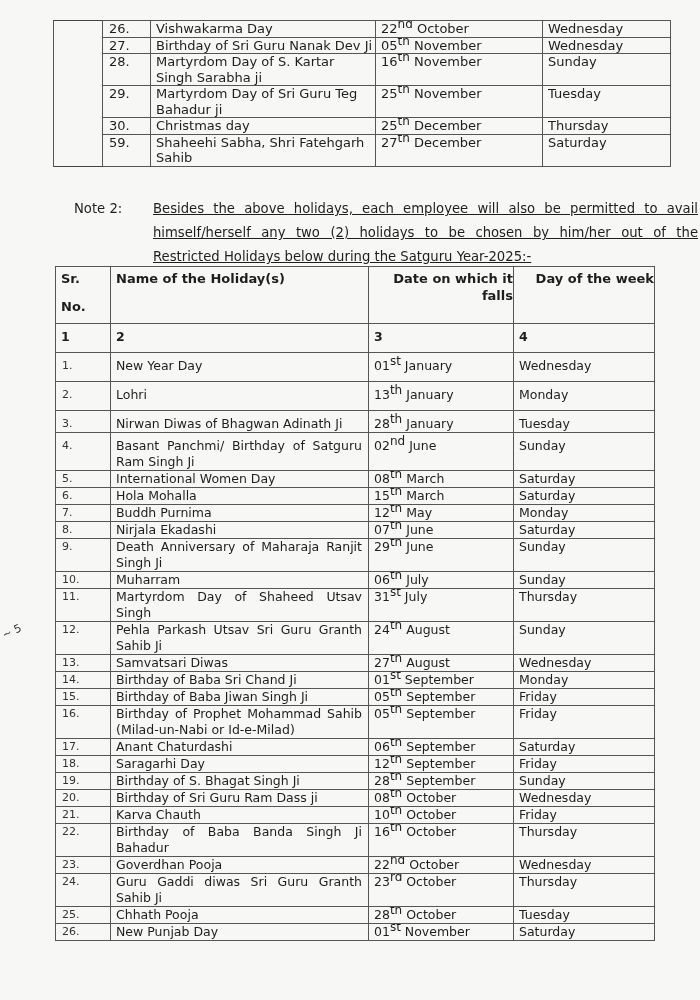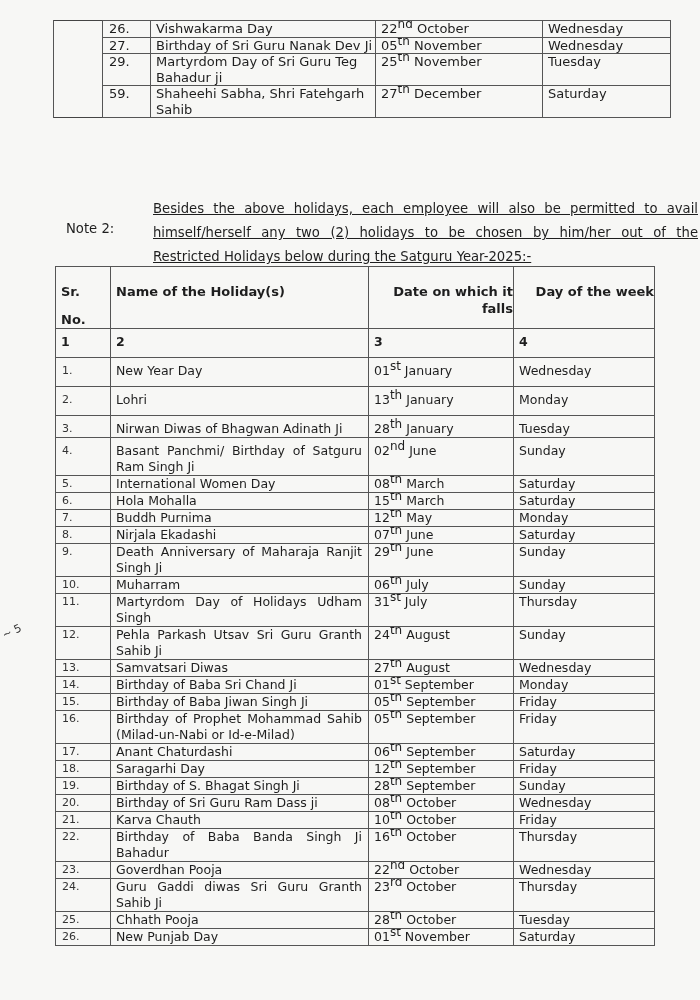--- a/index.html
+++ b/index.html
@@ -46,23 +46,22 @@
     .note {
       position: absolute;
       left: 58px;
       top: 197px;
       width: 620px;
       font-size: 13.2px;
       line-height: 24px;
     }
     .note-label {
       position: absolute;
-      left: 8px;
+      left: 16px;
       top: 0;
-      margin-top: 20px;
     }
     .note-text {
       position: absolute;
       left: 95px;
       top: 0;
       width: 545px;
       text-align: justify;
       text-decoration: underline;
     }
     .note-text span { display: block; text-align: justify; text-align-last: justify; }
@@ -72,21 +71,21 @@
     #rh-table {
       left: 55px;
       top: 266px;
       width: 599px;
       border: 1.5px solid #444;
     }
     #rh-table th {
       font-weight: bold;
       font-size: 13px;
       line-height: 17px;
-      padding-top: 16px;
+      padding-top: 3px;
     }
     #rh-table th.center { text-align: right; padding-left: 0; }
     #rh-table tr.head-row { height: 57px; }
     #rh-table tr.num-row { height: 29px; }
     #rh-table tr.num-row td { font-weight: bold; padding-top: 5px; }
     #rh-table td.sr { font-size: 11px; padding-left: 6px; color: #333; }
     #rh-table td.name { text-align: justify; padding-right: 6px; }
     #rh-table tr.tall td { padding-top: 5px; }
     .margin-mark {
       position: absolute;
@@ -118,24 +117,38 @@
       </tr>
       <tr>
         <td class="blank"></td>
         <td class="sr">27.</td>
         <td>Birthday of Sri Guru Nanak Dev Ji</td>
         <td><span>05</span><sup>th</sup> <span>November</span></td>
         <td>Wednesday</td>
       </tr>
       <tr>
         <td class="blank"></td>
+        <td class="sr">28.</td>
+        <td>Martyrdom Day of S. Kartar Singh Sarabha ji</td>
+        <td><span>16</span><sup>th</sup> <span>November</span></td>
+        <td>Sunday</td>
+      </tr>
+      <tr>
+        <td class="blank"></td>
         <td class="sr">29.</td>
         <td>Martyrdom Day of Sri Guru Teg Bahadur ji</td>
         <td><span>25</span><sup>th</sup> <span>November</span></td>
         <td>Tuesday</td>
+      </tr>
+      <tr>
+        <td class="blank"></td>
+        <td class="sr">30.</td>
+        <td>Christmas day</td>
+        <td><span>25</span><sup>th</sup> <span>December</span></td>
+        <td>Thursday</td>
       </tr>
       <tr>
         <td class="blank"></td>
         <td class="sr">59.</td>
         <td>Shaheehi Sabha, Shri Fatehgarh Sahib</td>
         <td><span>27</span><sup>th</sup> <span>December</span></td>
         <td>Saturday</td>
       </tr>
     </tbody>
 </table>
@@ -229,21 +242,21 @@
         <td>Sunday</td>
       </tr>
       <tr>
         <td class="sr">10.</td>
         <td class="name">Muharram</td>
         <td><span>06</span><sup>th</sup> <span>July</span></td>
         <td>Sunday</td>
       </tr>
       <tr>
         <td class="sr">11.</td>
-        <td class="name">Martyrdom Day of Holidays Udham Singh</td>
+        <td class="name">Martyrdom Day of Shaheed Utsav Singh</td>
         <td><span>31</span><sup>st</sup> <span>July</span></td>
         <td>Thursday</td>
       </tr>
       <tr>
         <td class="sr">12.</td>
         <td class="name">Pehla Parkash Utsav Sri Guru Granth Sahib Ji</td>
         <td><span>24</span><sup>th</sup> <span>August</span></td>
         <td>Sunday</td>
       </tr>
       <tr>

